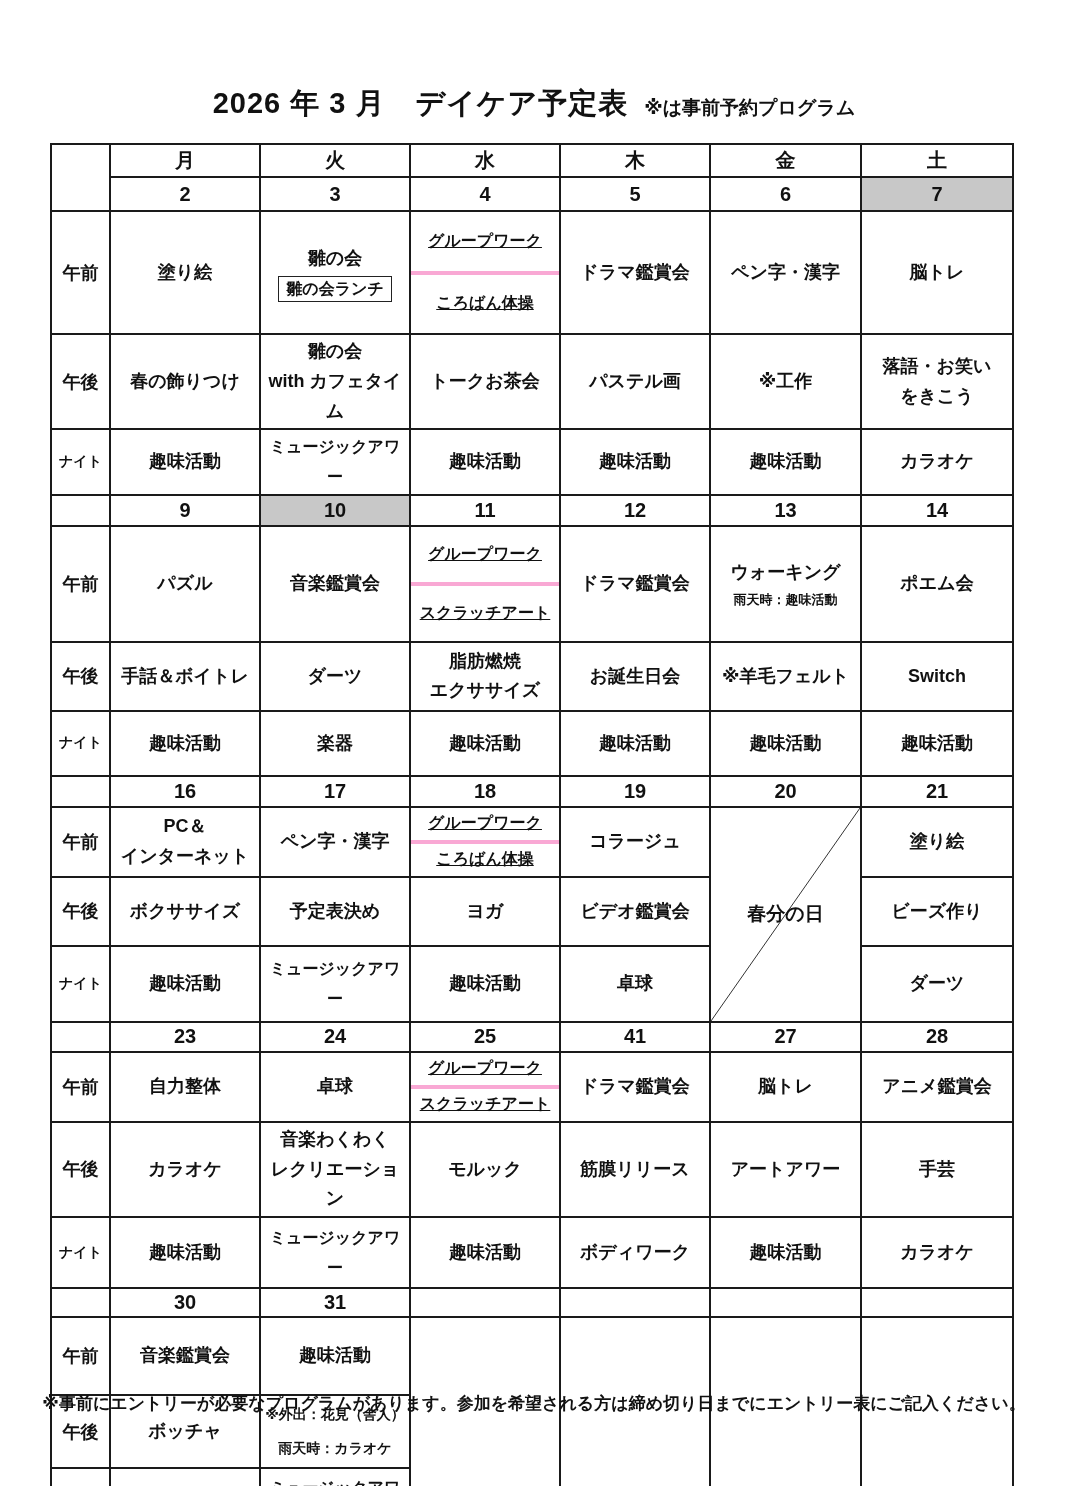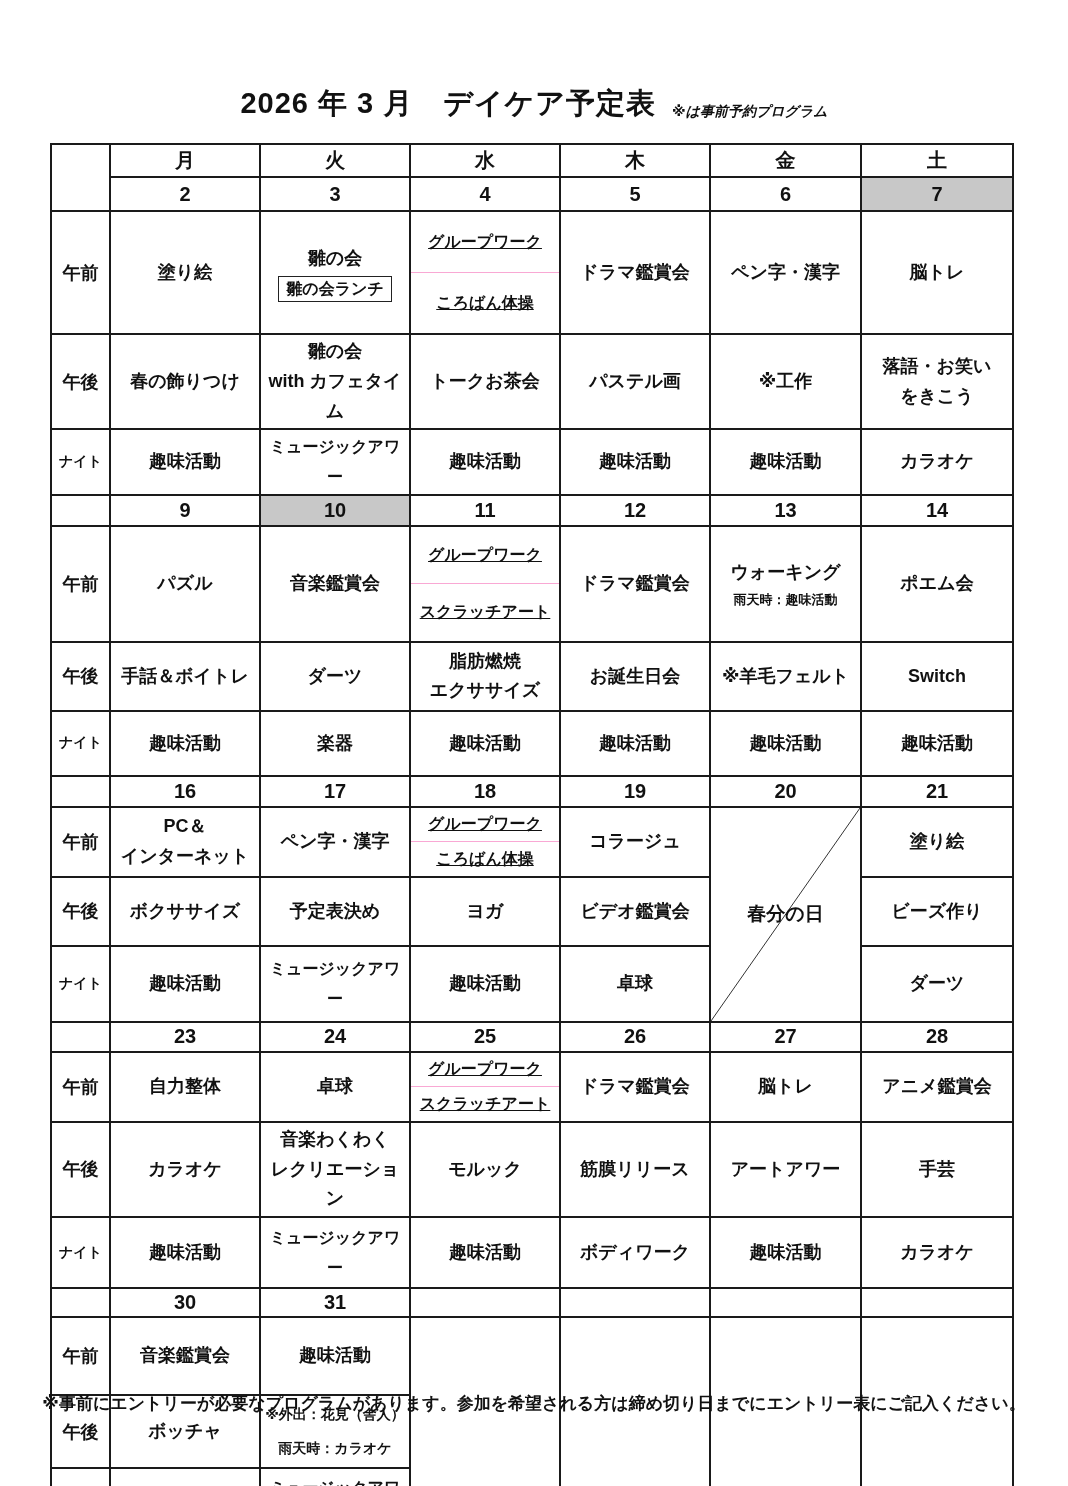--- a/index.html
+++ b/index.html
@@ -23,23 +23,22 @@
     display:flex;
     justify-content:center;
     align-items:flex-end;
     gap:16px;
   }
   .main-title{
     font-size:29px;
     letter-spacing:1px;
   }
   .sub-title{
-    font-size:14px;
+    font-size:19px;
     padding-bottom:3px;
-    font-style:italic;
   }
   
   table.sched{
     position:absolute;
     top:143px;left:50px;
     width:962px;
     border-collapse:collapse;
     table-layout:fixed;
   }
   table.sched td{
@@ -92,21 +91,21 @@
   td.split .wrap{
     position:absolute;inset:0;
     display:flex;flex-direction:column;
   }
   td.split .wrap>div{
     flex:1;
     display:flex;align-items:center;justify-content:center;
     font-size:16px;
     text-decoration:underline;
   }
-  td.split .sp-bot{border-top:1px solid #f9a8d4;}
+  td.split .sp-bot{border-top:4px solid #f9a8d4;}
   
   td.holiday{position:relative;padding:0;}
   td.holiday svg{
     position:absolute;inset:0;
     width:100%;height:100%;
     display:block;
   }
   td.holiday .hname{
     position:relative;
     z-index:1;
@@ -298,21 +297,21 @@
       <td class="cell">趣味活動</td>
       <td class="cell">卓球</td>
       <td class="cell">ダーツ</td>
     </tr>
 
     <tr style="height:30px">
       <td></td>
       <td class="date2">23</td>
       <td class="date2">24</td>
       <td class="date2">25</td>
-      <td class="date2">26</td>
+      <td class="date2">41</td>
       <td class="date2">27</td>
       <td class="date2">28</td>
     </tr>
     <tr style="height:70px">
       <td class="tlabel">午前</td>
       <td class="cell">自力整体</td>
       <td class="cell">卓球</td>
       <td class="split">
         <div class="wrap">
           <div class="sp-top">グループワーク</div>

